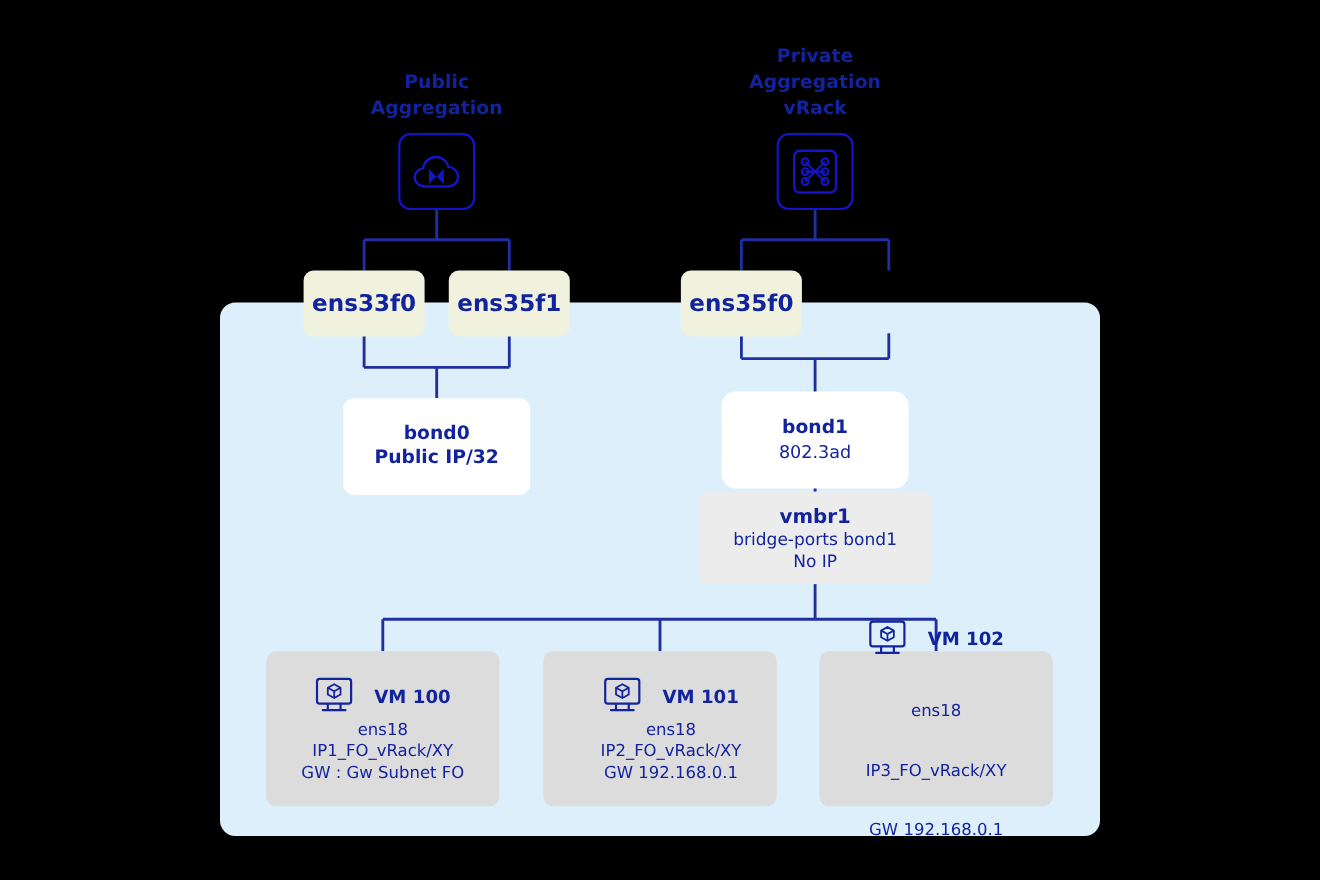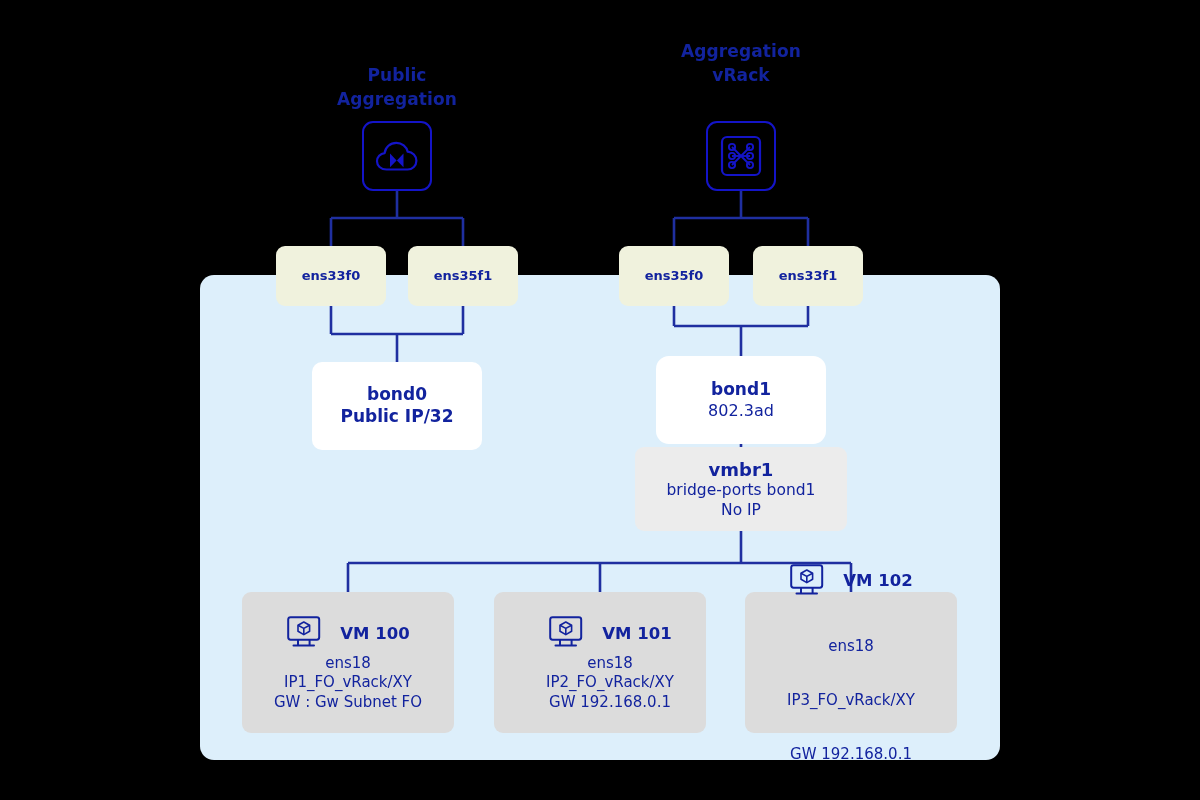--- a/index.html
+++ b/index.html
@@ -79,21 +79,21 @@
     justify-content: center;
     background: transparent;
   }
 
   
   .nic {
     width: 110px;
     height: 60px;
     background: #f0f2dd;
     border-radius: 9px;
-    font-size: 13px;
+    font-size: 21px;
     font-weight: bold;
     text-align: right;
   }
 
   
   .bond {
     width: 170px;
     height: 88px;
     background: #ffffff;
     border-radius: 10px;
@@ -185,20 +185,21 @@
     <svg width="46" height="40" viewBox="0 0 46 40">
       <path d="M12.5,33.5 C6.6,33.5 3,29.6 3,25.2 C3,21.1 6.2,17.5 10.6,17.1 C11.3,11.2 16.2,6.8 22.3,6.8 C27.9,6.8 32.6,10.6 33.7,15.7 C38.6,16.0 42.4,19.9 42.4,24.8 C42.4,29.7 38.5,33.5 33.6,33.5 Z" fill="none" stroke="#1414c8" stroke-width="2.2" stroke-linejoin="round"></path>
       <g fill="#1414c8">
         <path d="M22.6,24.5 L16.0,17.4 L16.0,31.2 Z"></path>
         <path d="M22.9,24.5 L29.5,17.4 L29.5,31.2 Z"></path>
       </g>
     </svg>
   </div>
 
   <div class="uplink-title" style="left:661px; top:39px; width:160px;">
+    <div>Private</div>
     <div>Aggregation</div>
     <div>vRack</div>
   </div>
   <div class="icon-frame" style="left:706px; top:121px;">
     <svg width="48" height="48" viewBox="0 0 48 48">
       <rect x="5" y="5" width="38" height="38" rx="5" ry="5" fill="none" stroke="#1414c8" stroke-width="2.2"></rect>
       <g stroke="#1414c8" stroke-width="1.9" fill="none">
         <path d="M15,15 L33,33"></path>
         <path d="M33,15 L15,33"></path>
         <path d="M15,24 L33,24"></path>
@@ -216,23 +217,20 @@
 
   <div class="node nic" style="left:276px; top:246px;">
     <span class="t-bold">ens33f0</span>
   </div>
   <div class="node nic" style="left:408px; top:246px;">
     <span class="t-bold">ens35f1</span>
   </div>
   <div class="node nic" style="left:619px; top:246px;">
     <span class="t-bold">ens35f0</span>
   </div>
-  <div class="node nic" style="left:753px; top:246px;">
-    <span class="t-bold">ens33f1</span>
-  </div>
 
   <div class="node bond" style="left:312px; top:362px;">
     <span class="t-bold">bond0</span>
     <span class="t-bold">Public IP/32</span>
   </div>
 
   <div class="node bond" style="left:656px; top:356px;border-radius:13px;">
     <span class="t-bold">bond1</span>
     <span class="t-reg">802.3ad</span>
   </div>

